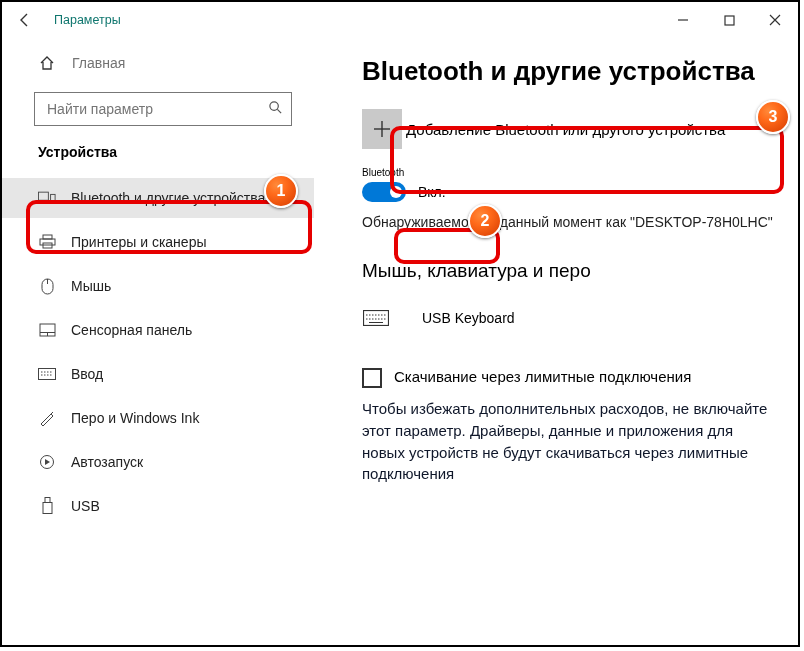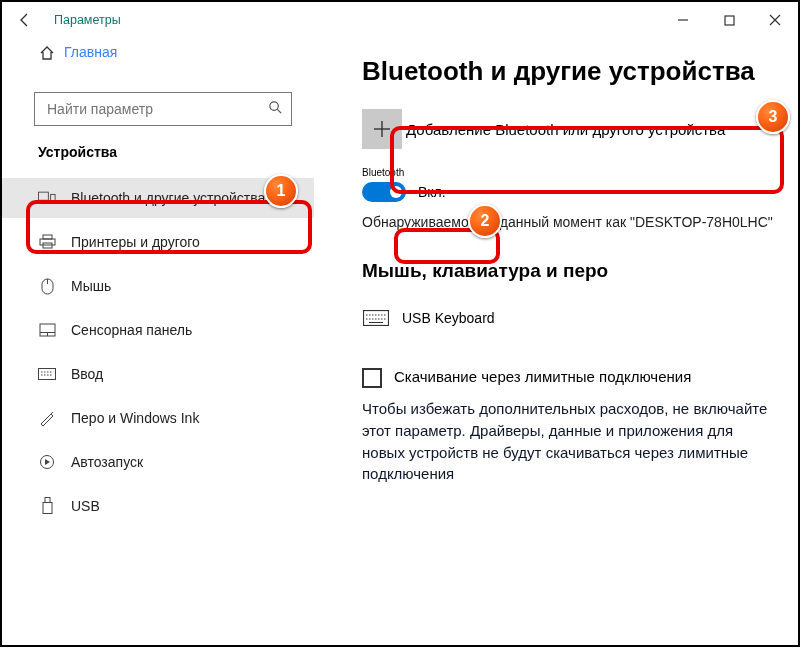--- a/index.html
+++ b/index.html
@@ -58,25 +58,26 @@
     overflow: hidden;
   }
   .sidebar {
     width: 312px;
     padding: 6px 0 0 0;
     box-sizing: border-box;
     flex-shrink: 0;
   }
   .home-row {
     display:flex;
+    align-items:center;
     height: 38px;
     padding: 0 18px 0 36px;
     font-size: 14px;
-    color:#3b82f6;
-    gap: 8px;
+    color:#737373;
+    gap: 16px;
   }
   .searchbox {
     margin: 10px 22px 18px 32px;
     border: 1px solid #777;
     background: #fff;
     height: 32px;
     display:flex;
     align-items:center;
     justify-content:space-between;
     padding: 0 8px 0 10px;
@@ -153,25 +154,25 @@
   .toggle-knob {
     width:12px; height:12px;
     border-radius:50%;
     background:#fff;
     position:absolute;
     top:4px; right:4px;
   }
   .discover-text { font-size:14px; color:#222; margin-bottom: 30px; }
   h2.subsection {
     font-size: 19px;
-    font-weight: 700;
+    font-weight: 400;
     margin: 0 0 14px 0;
   }
   .device-row {
-    display:flex; align-items:center; gap: 12px;
+    display:flex; align-items:center; gap: 32px;
     height: 44px; margin-bottom: 2px;
   }
   .device-icon {
     width:28px;
     display:flex; justify-content:center;
     color:#333;
   }
   .device-label { font-size:14px; }
   .checkbox-row {
     display:flex; align-items:flex-start; gap:12px;
@@ -283,21 +284,21 @@
         <span>Bluetooth и другие устройства</span>
       </div>
       <div class="nav-item">
         <span class="nav-icon">
           <svg width="17" height="16" viewBox="0 0 17 16">
               <rect x="4" y="1" width="9" height="4" stroke="#444" fill="none"></rect>
               <rect x="1" y="5" width="15" height="6" stroke="#444" fill="none"></rect>
               <rect x="4" y="9" width="9" height="5" stroke="#444" fill="none"></rect>
             </svg>
         </span>
-        <span>Принтеры и другого</span>
+        <span>Принтеры и сканеры</span>
       </div>
       <div class="nav-item">
         <span class="nav-icon">
           <svg width="13" height="17" viewBox="0 0 13 17">
               <rect x="1" y="1" width="11" height="15" rx="5.5" stroke="#444" fill="none"></rect>
               <line x1="6.5" y1="1" x2="6.5" y2="6" stroke="#444"></line>
             </svg>
         </span>
         <span>Мышь</span>
       </div>

